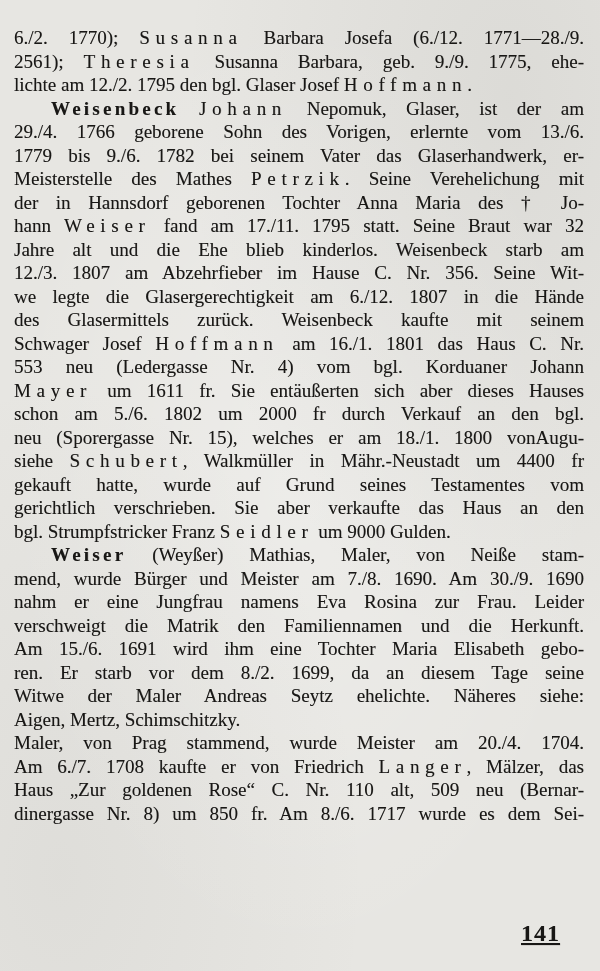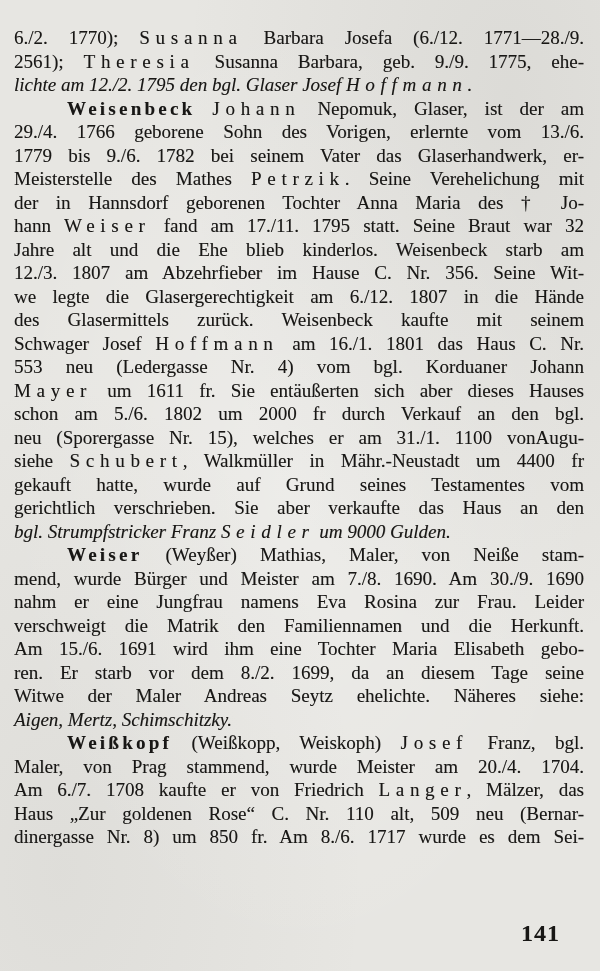--- a/index.html
+++ b/index.html
@@ -31,33 +31,34 @@
     line-height: 23.5px;
     text-shadow: 0.3px 0.3px 0 rgba(25,24,22,0.35);
   }
   .line {
     text-align: justify;
     text-align-last: justify;
     white-space: normal;
     height: 23.5px;
     overflow: visible;
   }
-  .line.end { text-align-last: left; font-style: italic; }
+  .line.end { text-align-last: left; }
   .line.indent { text-indent: 37px; }
   .sperr { letter-spacing: 0.30em; margin-top: 24px; }
-  .head  { font-weight: bold; letter-spacing: 0.17em; margin-left: 16px; }
+  .head  { font-weight: bold; letter-spacing: 0.17em; }
   .page-number {
     position: absolute;
     right: 40px;
     top: 920px;
     font-size: 24px;
     font-weight: bold;
     color: #181715;
     letter-spacing: 1px;
     text-shadow: 0.3px 0.3px 0 rgba(25,24,22,0.35);
+    text-decoration: underline;
   }
 </style>
 </head>
 <body>
 
 <div class="paper">
   <div class="page-text">
       <div class="line"><span>6./2. 1770); </span><span class="sperr">Susanna</span><span> Barbara Josefa (6./12. 1771—28./9.</span></div>
       <div class="line"><span>2561); </span><span class="sperr">Theresia</span><span> Susanna Barbara, geb. 9./9. 1775, ehe-</span></div>
       <div class="line end"><span>lichte am 12./2. 1795 den bgl. Glaser Josef </span><span class="sperr">Hoffmann</span><span>.</span></div>
@@ -68,33 +69,32 @@
       <div class="line"><span>der in Hannsdorf geborenen Tochter Anna Maria des † Jo-</span></div>
       <div class="line"><span>hann </span><span class="sperr">Weiser</span><span> fand am 17./11. 1795 statt. Seine Braut war 32</span></div>
       <div class="line"><span>Jahre alt und die Ehe blieb kinderlos. Weisenbeck starb am</span></div>
       <div class="line"><span>12./3. 1807 am Abzehrfieber im Hause C. Nr. 356. Seine Wit-</span></div>
       <div class="line"><span>we legte die Glasergerechtigkeit am 6./12. 1807 in die Hände</span></div>
       <div class="line"><span>des Glasermittels zurück. Weisenbeck kaufte mit seinem</span></div>
       <div class="line"><span>Schwager Josef </span><span class="sperr">Hoffmann</span><span> am 16./1. 1801 das Haus C. Nr.</span></div>
       <div class="line"><span>553 neu (Ledergasse Nr. 4) vom bgl. Korduaner Johann</span></div>
       <div class="line"><span class="sperr">Mayer</span><span> um 1611 fr. Sie entäußerten sich aber dieses Hauses</span></div>
       <div class="line"><span>schon am 5./6. 1802 um 2000 fr durch Verkauf an den bgl.</span></div>
-      <div class="line"><span>neu (Sporergasse Nr. 15), welches er am 31./1. 1100 vonAugu-</span></div>
+      <div class="line"><span>neu (Sporergasse Nr. 15), welches er am 18./1. 1800 vonAugu-</span></div>
       <div class="line"><span>siehe </span><span class="sperr">Schubert</span><span>, Walkmüller in Mähr.-Neustadt um 4400 fr</span></div>
       <div class="line"><span>gekauft hatte, wurde auf Grund seines Testamentes vom</span></div>
       <div class="line"><span>gerichtlich verschrieben. Sie aber verkaufte das Haus an den</span></div>
       <div class="line end"><span>bgl. Strumpfstricker Franz </span><span class="sperr">Seidler</span><span> um 9000 Gulden.</span></div>
       <div class="line indent"><span class="head">Weiser</span><span> (Weyßer) Mathias, Maler, von Neiße stam-</span></div>
       <div class="line"><span>mend, wurde Bürger und Meister am 7./8. 1690. Am 30./9. 1690</span></div>
       <div class="line"><span>nahm er eine Jungfrau namens Eva Rosina zur Frau. Leider</span></div>
       <div class="line"><span>verschweigt die Matrik den Familiennamen und die Herkunft.</span></div>
       <div class="line"><span>Am 15./6. 1691 wird ihm eine Tochter Maria Elisabeth gebo-</span></div>
       <div class="line"><span>ren. Er starb vor dem 8./2. 1699, da an diesem Tage seine</span></div>
       <div class="line"><span>Witwe der Maler Andreas Seytz ehelichte. Näheres siehe:</span></div>
       <div class="line end"><span>Aigen, Mertz, Schimschitzky.</span></div>
-      <div class="line indent"><span class="head">Weißkopf</span><span> (Weißkopp, Weiskoph) </span><span class="sperr">Josef</span><span> Franz, bgl.</span></div>
       <div class="line"><span>Maler, von Prag stammend, wurde Meister am 20./4. 1704.</span></div>
       <div class="line"><span>Am 6./7. 1708 kaufte er von Friedrich </span><span class="sperr">Langer</span><span>, Mälzer, das</span></div>
       <div class="line"><span>Haus „Zur goldenen Rose“ C. Nr. 110 alt, 509 neu (Bernar-</span></div>
       <div class="line"><span>dinergasse Nr. 8) um 850 fr. Am 8./6. 1717 wurde es dem Sei-</span></div>
     </div>
   <div class="page-number">141</div>
 </div>
 
 </body></html>

